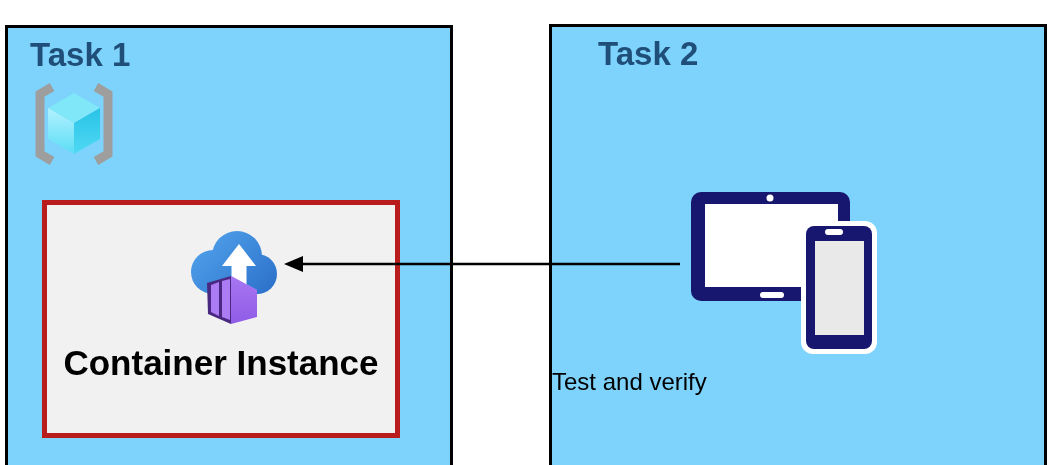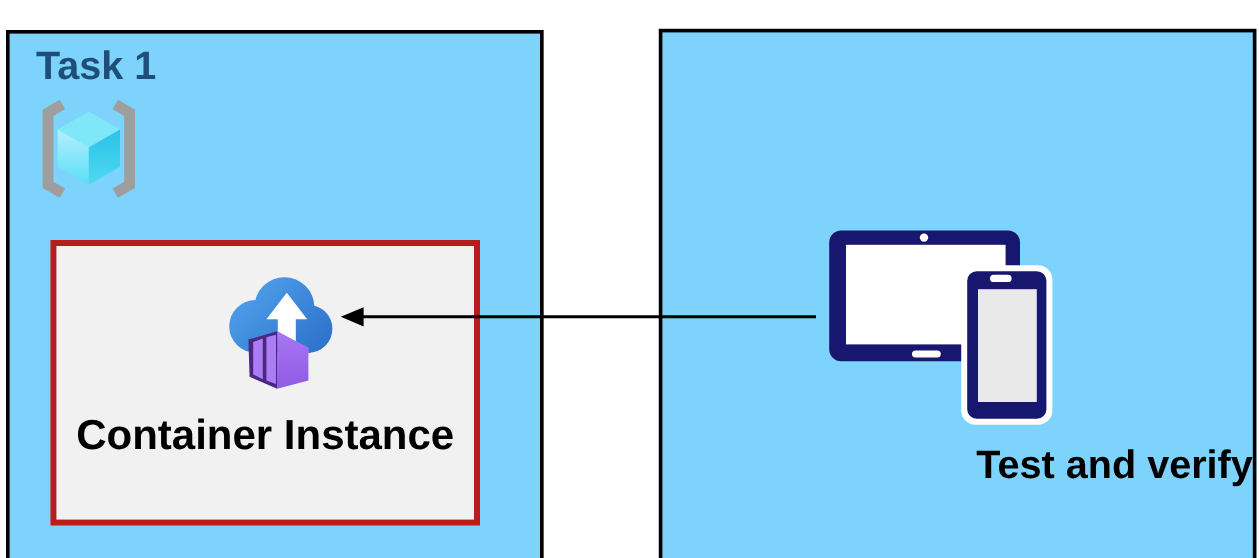--- a/index.html
+++ b/index.html
@@ -27,22 +27,22 @@
     position:absolute; left:34px; top:172px; width:358px; height:238px;
     background:#F1F1F1; border:5px solid #b91c1c; box-sizing:border-box;
   }
   .ci-icon { position:absolute; left:140px; top:17px; }
   .ci-label {
     position:absolute; left:0; top:138px; width:100%; text-align:center;
     font-size:35px; font-weight:bold; color:#000; white-space:nowrap;
   }
   .devices-icon { position:absolute; left:133px; top:159px; }
   .device-label {
-    position:absolute; left:0; top:341px; width:100%; text-align:right;
-    font-size:33px; font-weight:bold; color:#000; white-space:nowrap;
+    position:absolute; left:0; top:341px; width:100%; text-align:left;
+    font-size:24px; font-weight:normal; color:#000; white-space:nowrap;
   }
   .arrow-svg { position:absolute; left:282px; top:251px; }
 </style>
 </head>
 <body>
 
 <div class="canvas">
 
   <div class="task-box task1">
     <div class="task-title">Task 1</div>
@@ -96,20 +96,21 @@
         <polygon points="44,54 70,68 70,95 44,102" fill="url(#sideG)"></polygon>
         <polygon points="20,61 44,54 44,102 21,92" fill="#4A2881"></polygon>
         <polygon points="24,63 32,60 32,94 24,90" fill="#AB7CF3"></polygon>
         <polygon points="35,59 43,57 43,98 35,95" fill="#AB7CF3"></polygon>
       </svg>
       <div class="ci-label">Container Instance</div>
     </div>
   </div>
 
   <div class="task-box task2">
+    <div class="task-title">Task 2</div>
 
     <svg class="devices-icon" width="196" height="170" viewBox="0 0 196 170">
 
       <rect x="6" y="6" width="159" height="109" rx="10" fill="#18176F"></rect>
       <rect x="20" y="18" width="133" height="83" fill="#fff"></rect>
       <circle cx="85" cy="12" r="3.5" fill="#fff"></circle>
       <rect x="75" y="106" width="24" height="6" rx="3" fill="#fff"></rect>
 
       <rect x="116" y="35" width="76" height="133" rx="12" fill="#fff"></rect>
       <rect x="121" y="40" width="66" height="123" rx="8" fill="#18176F"></rect>

